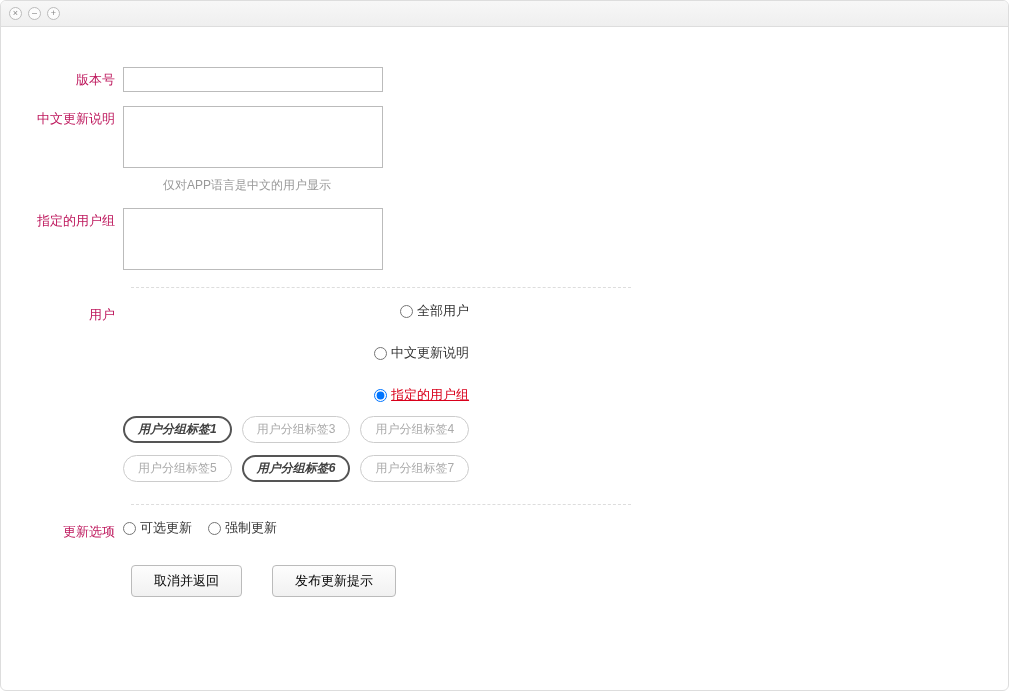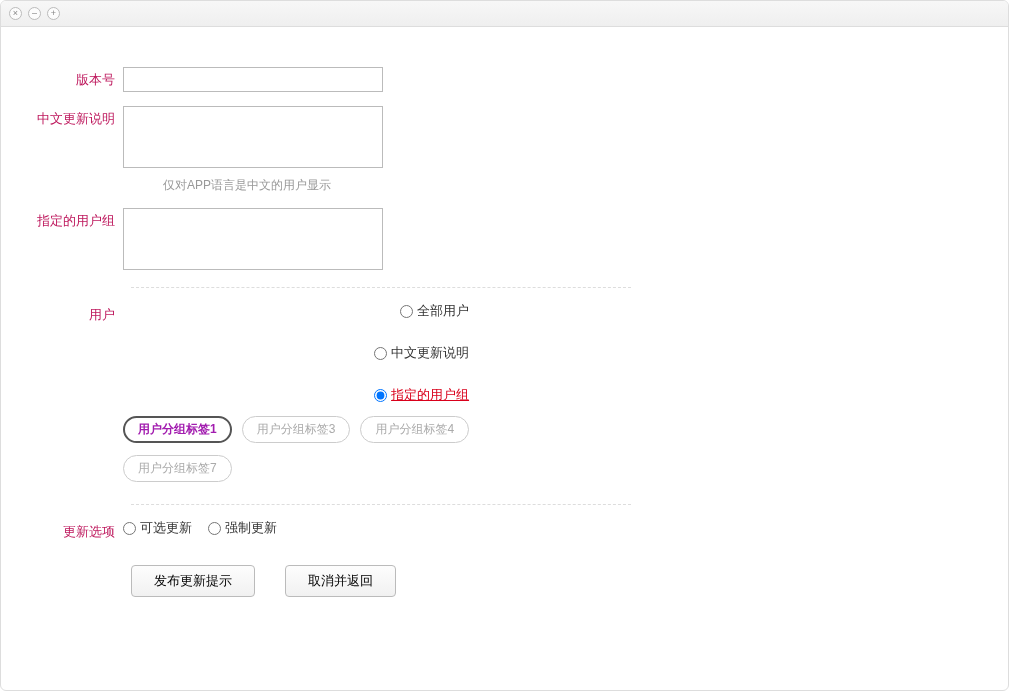--- a/index.html
+++ b/index.html
@@ -144,23 +144,24 @@
   border-radius: 14px;
   padding: 4px 14px;
   font-size: 12px;
   color: #aaa;
   cursor: pointer;
   user-select: none;
   background: #fff;
 }
 .tag.active {
   border: 2px solid #555;
-  color: #a21caf;
+  color: #404040;
   font-weight: 600;
   padding: 3px 13px;
+  font-style: italic;
 }
 .radio-inline {
   display: flex;
   gap: 16px;
   align-items: center;
 }
 .btn-row {
   margin-left: 100px;
   margin-top: 24px;
   display: flex;
@@ -229,20 +230,22 @@
             <span>指定的用户组</span>
           </label>
         </div>
 
         <div class="tag-row">
           <div class="tag active">用户分组标签1</div>
           <div class="tag">用户分组标签3</div>
           <div class="tag">用户分组标签4</div>
         </div>
         <div class="tag-row">
+          <div class="tag">用户分组标签5</div>
+          <div class="tag active">用户分组标签6</div>
           <div class="tag">用户分组标签7</div>
         </div>
       </div>
     </div>
 
     <hr class="divider">
 
     <div class="form-row">
       <div class="form-label">更新选项</div>
       <div class="form-control">
@@ -253,18 +256,18 @@
           </label>
           <label class="radio-item">
             <input type="radio" name="upd" style="">
             <span>强制更新</span>
           </label>
         </div>
       </div>
     </div>
 
     <div class="btn-row">
+      <button class="btn">取消并返回</button>
       <button class="btn">发布更新提示</button>
-      <button class="btn">取消并返回</button>
     </div>
 
   </div>
 </div>
 
 </body></html>

